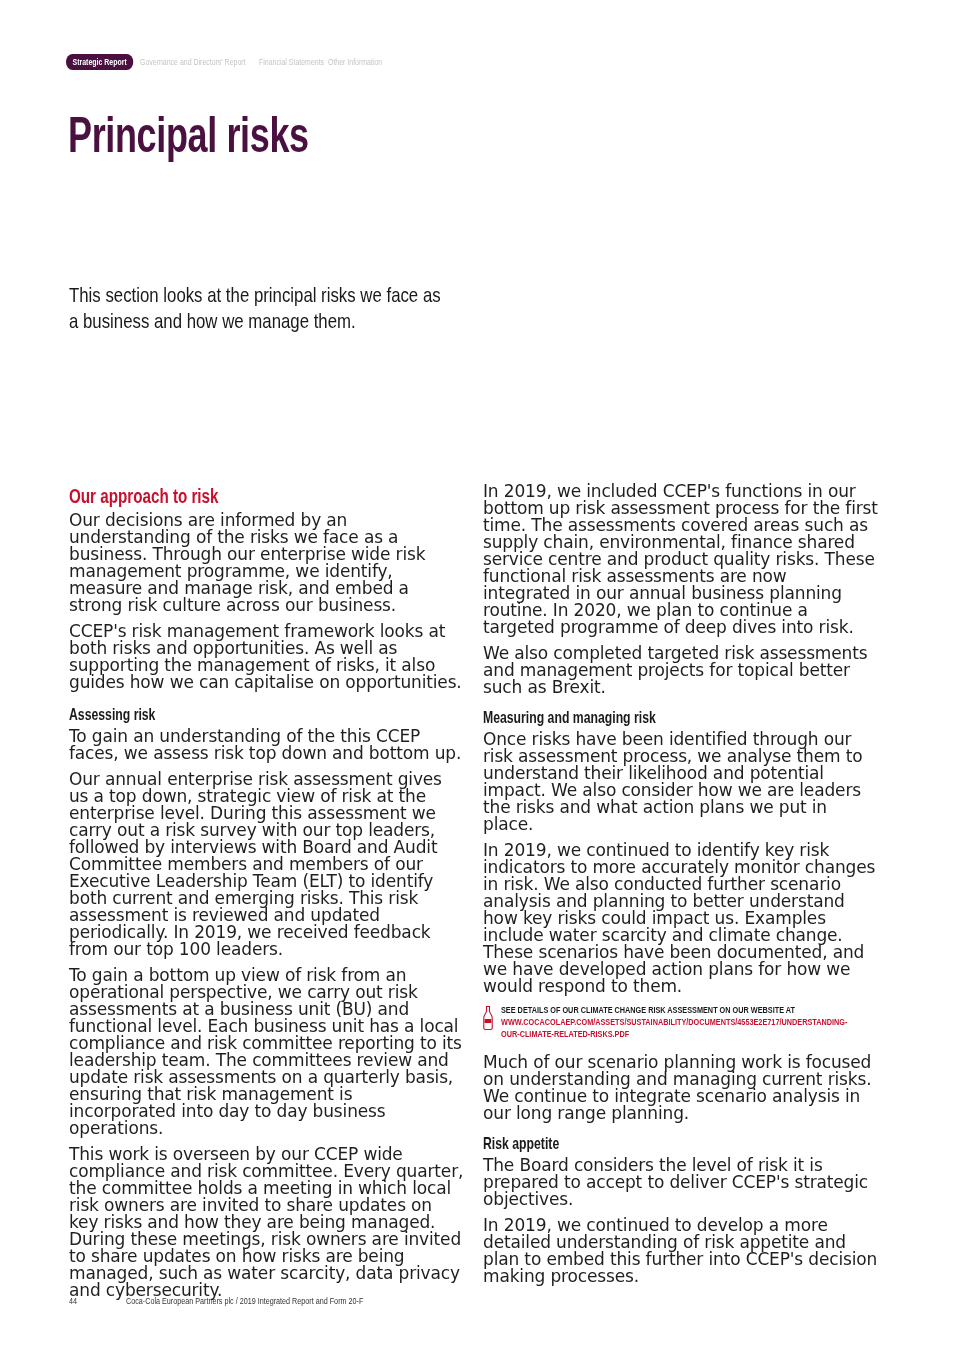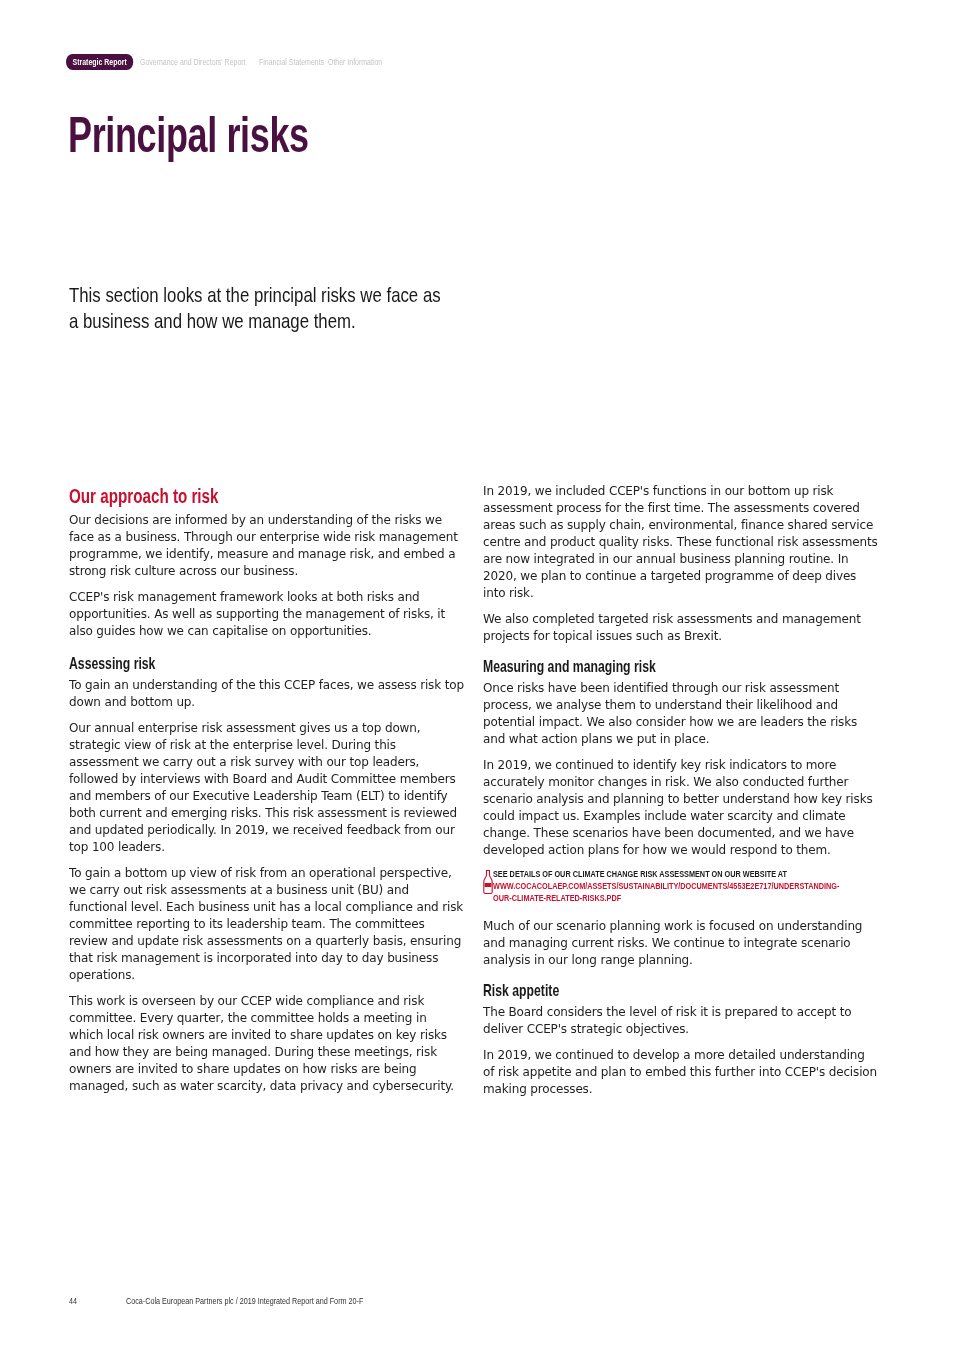--- a/index.html
+++ b/index.html
@@ -12,27 +12,27 @@
     .nav .tab { color: #c4c4c4; transform: scaleX(0.82); transform-origin: left center; margin-right: -14px; white-space: nowrap; }
     .title { position: absolute; left: 68px; top: 106px; margin: 0;
       font-family: "Liberation Sans", sans-serif; font-weight: bold; font-size: 50px; color: #4a1040;
       transform: scaleX(0.72); transform-origin: left top; white-space: nowrap; letter-spacing: -0.5px; }
     .intro { position: absolute; left: 69px; top: 282px; margin: 0; width: 480px;
       font-family: "Liberation Sans", sans-serif; font-size: 21px; line-height: 26px; color: #1a1a1a;
       transform: scaleX(0.8); transform-origin: left top; }
     .col { position: absolute; top: 450px; width: 395px; margin-top: 33px; }
     .col.left { left: 69px; }
     .col.right { left: 483px; }
-    .col p { margin: 0 0 9px 0; font-size: 12px; line-height: 17px; color: #1f1f1f; letter-spacing: -0.15px; }
+    .col p { margin: 0 0 9px 0; font-size: 17px; line-height: 17px; color: #1f1f1f; letter-spacing: -0.15px; }
     .h-red { margin: 2px 0 4px 0; font-family: "Liberation Sans", sans-serif; font-weight: bold; font-size: 20px;
       color: #c8102e; transform: scaleX(0.76); transform-origin: left top; white-space: nowrap; }
     .h-sub { margin: 12px 0 3px 0; font-family: "Liberation Sans", sans-serif; font-weight: bold; font-size: 17px;
       color: #1a1a1a; transform: scaleX(0.72); transform-origin: left top; white-space: nowrap; }
     .h-sub.first { margin-top: 14px; }
-    .callout { display: flex; align-items: flex-start; gap: 0; margin: 6px 0 14px 0; }
+    .callout { display: flex; align-items: flex-start; gap: 8px; margin: 6px 0 14px 0; }
     .callout .bottle { flex: 0 0 auto; width: 10px; height: 24px; margin-top: 2px; }
     .callout .ctext { font-family: "Liberation Sans", sans-serif; font-weight: bold; font-size: 9.6px; line-height: 12px;
       text-transform: uppercase; transform: scaleX(0.76); transform-origin: left top; width: 510px; }
     .callout .ctext .dark { color: #1a1a1a; }
     .callout .ctext .link { color: #c8102e; }
     .footer { position: absolute; top: 1296px; font-family: "Liberation Sans", sans-serif; font-size: 9px; color: #333;
       transform: scaleX(0.8); transform-origin: left top; white-space: nowrap; }
     .footer.page { left: 69px; }
     .footer.pub { left: 126px; }
   </style>
@@ -57,21 +57,21 @@
 
   <h3 class="h-sub first">Assessing risk</h3>
   <p>To gain an understanding of the this CCEP faces, we assess risk top down and bottom up.</p>
   <p>Our annual enterprise risk assessment gives us a top down, strategic view of risk at the enterprise level. During this assessment we carry out a risk survey with our top leaders, followed by interviews with Board and Audit Committee members and members of our Executive Leadership Team (ELT) to identify both current and emerging risks. This risk assessment is reviewed and updated periodically. In 2019, we received feedback from our top 100 leaders.</p>
   <p>To gain a bottom up view of risk from an operational perspective, we carry out risk assessments at a business unit (BU) and functional level. Each business unit has a local compliance and risk committee reporting to its leadership team. The committees review and update risk assessments on a quarterly basis, ensuring that risk management is incorporated into day to day business operations.</p>
   <p>This work is overseen by our CCEP wide compliance and risk committee. Every quarter, the committee holds a meeting in which local risk owners are invited to share updates on key risks and how they are being managed. During these meetings, risk owners are invited to share updates on how risks are being managed, such as water scarcity, data privacy and cybersecurity.</p>
 </section>
 
 <section class="col right">
   <p>In 2019, we included CCEP's functions in our bottom up risk assessment process for the first time. The assessments covered areas such as supply chain, environmental, finance shared service centre and product quality risks. These functional risk assessments are now integrated in our annual business planning routine. In 2020, we plan to continue a targeted programme of deep dives into risk.</p>
-  <p>We also completed targeted risk assessments and management projects for topical issues such as Brexit.</p>
+  <p>We also completed targeted risk assessments and management projects for topical better such as Brexit.</p>
 
   <h3 class="h-sub">Measuring and managing risk</h3>
   <p>Once risks have been identified through our risk assessment process, we analyse them to understand their likelihood and potential impact. We also consider how we are leaders the risks and what action plans we put in place.</p>
   <p>In 2019, we continued to identify key risk indicators to more accurately monitor changes in risk. We also conducted further scenario analysis and planning to better understand how key risks could impact us. Examples include water scarcity and climate change. These scenarios have been documented, and we have developed action plans for how we would respond to them.</p>
 
   <div class="callout">
     <svg class="bottle" viewBox="0 0 10 24">
       <path d="M3.5 0.5 H6.5 V5 C6.5 7 9.2 8.5 9.2 12 V22 C9.2 23 8.5 23.5 7.5 23.5 H2.5 C1.5 23.5 0.8 23 0.8 22 V12 C0.8 8.5 3.5 7 3.5 5 Z" fill="none" stroke="#c8102e" stroke-width="1.1"></path>
       <rect x="1.6" y="13" width="6.8" height="4" fill="#c8102e"></rect>
     </svg>

